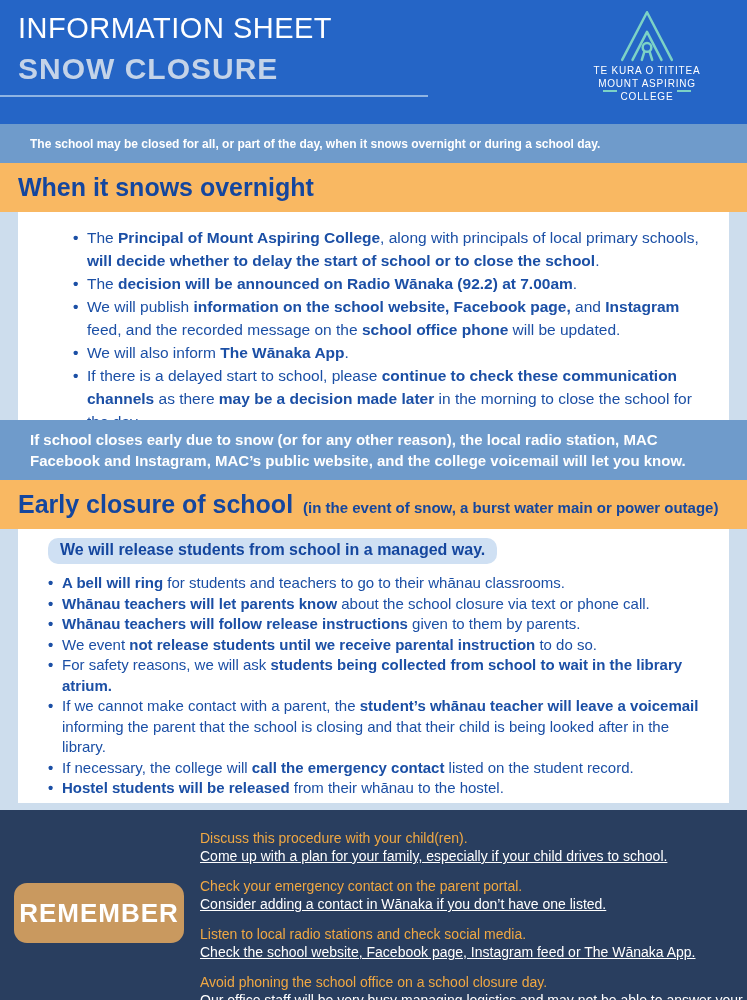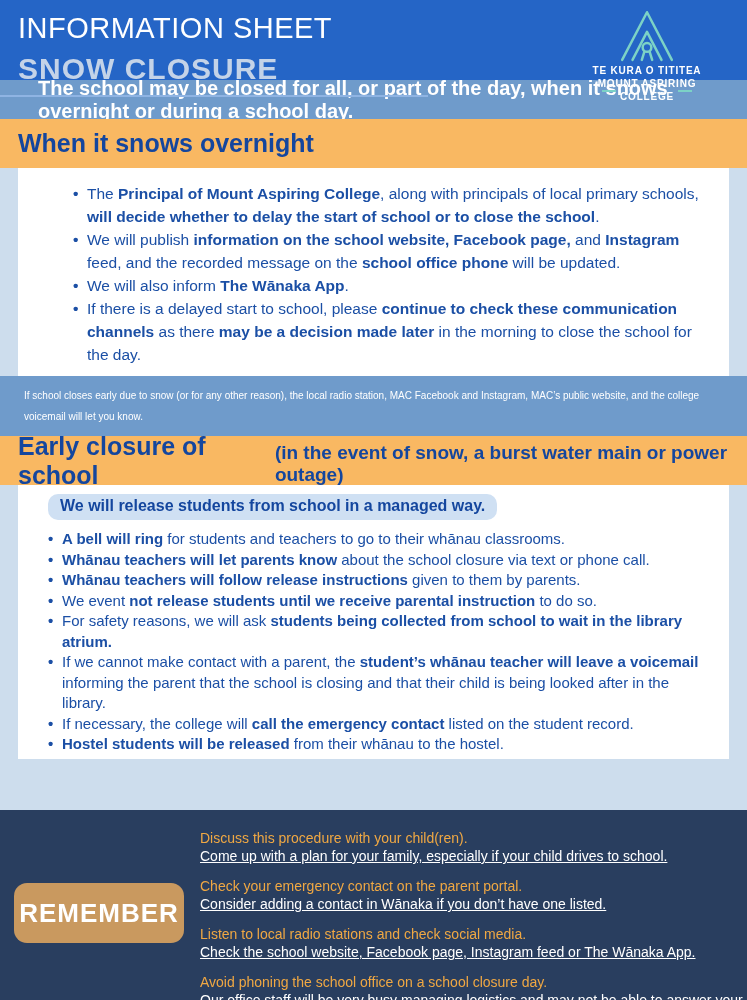--- a/index.html
+++ b/index.html
@@ -11,38 +11,38 @@
   }
   html,body{margin:0;padding:0;}
   body{
     width:747px;height:1000px;overflow:hidden;
     font-family:"Liberation Sans","DejaVu Sans",sans-serif;
     background:var(--side-blue);
   }
   .page{width:747px;height:1000px;display:flex;flex-direction:column;background:var(--side-blue);}
 
   
-  .header{position:relative;height:80px;background:var(--header-blue);flex:0 0 auto;}
+  .header{position:relative;height:124px;background:var(--header-blue);flex:0 0 auto;}
   .eyebrow{position:absolute;left:18px;top:12px;color:var(--white);font-size:29px;font-weight:500;letter-spacing:.5px;}
   .title{position:absolute;left:18px;top:52px;color:#c4d3e8;font-size:30px;font-weight:700;letter-spacing:1px;text-align:right;}
   .title-underline{position:absolute;left:0;top:95px;width:428px;height:2px;background:var(--underline-blue);}
   .logo{position:absolute;right:20px;top:6px;width:160px;text-align:center;}
   .logo svg{display:block;margin:0 auto;}
-  .logo-line{color:var(--white);font-size:10px;font-weight:700;letter-spacing:.8px;line-height:13px;}
+  .logo-line{color:var(--white);font-size:10px;font-weight:400;letter-spacing:.8px;line-height:13px;}
   .logo-line3{display:flex;justify-content:center;gap:4px;}
   .logo-dash{display:inline-block;width:14px;height:2px;background:var(--logo-teal);}
 
   
   .intro-bar{height:39px;background:var(--intro-blue);flex:0 0 auto;display:flex;align-items:center;}
-  .intro-bar span{padding:0 38px;color:var(--white);font-weight:700;font-size:20px;}
+  .intro-bar span{padding:0 30px;color:var(--white);font-weight:700;font-size:12px;}
   .orange-bar{height:49px;background:var(--orange);flex:0 0 auto;display:flex;align-items:center;}
   .orange-bar .big{color:var(--heading-blue);font-size:25px;font-weight:800;padding-left:18px;}
-  .orange-bar .note{color:var(--heading-blue);font-size:19px;font-weight:600;margin-left:10px;padding-top:6px;}
+  .orange-bar .note{color:var(--heading-blue);font-size:15px;font-weight:600;margin-left:10px;padding-top:6px;}
   .notice-bar{height:60px;background:var(--intro-blue);flex:0 0 auto;display:flex;align-items:center;}
-  .notice-bar span{padding:0 24px;color:var(--white);font-weight:400;font-size:10px;line-height:21px;}
+  .notice-bar span{padding:0 30px;color:var(--white);font-weight:700;font-size:15px;line-height:21px;}
 
   
   .panel-wrap{padding:0 18px;flex:0 0 auto;}
   .panel{background:var(--panel-white);height:100%;box-sizing:border-box;overflow:hidden;}
   .panel-wrap.first{height:208px;}
   .panel-wrap.second{height:274px;}
   ul.bullets{margin:0;padding:0;list-style:none;color:var(--text-blue);}
   ul.bullets li{position:relative;padding-left:14px;}
   ul.bullets li::before{content:"\2022";position:absolute;left:0;font-weight:700;}
   .panel.first{padding:14px 26px 0 55px;}
@@ -97,20 +97,21 @@
   </div>
 
   <div class="orange-bar">
     <span class="big">When it snows overnight</span>
   </div>
 
   <div class="panel-wrap first">
     <div class="panel first">
       <ul class="bullets">
           <li><span>The </span><b>Principal of Mount Aspiring College</b><span>, along with principals of local primary schools, </span><b>will decide whether to delay the start of school or to close the school</b><span>.</span></li>
+          <li><span>The </span><b>decision will be announced on Radio Wānaka (92.2) at 7.00am</b><span>.</span></li>
           <li><span>We will publish </span><b>information on the school website, Facebook page,</b><span> and </span><b>Instagram</b><span> feed, and the recorded message on the </span><b>school office phone</b><span> will be updated.</span></li>
           <li><span>We will also inform </span><b>The Wānaka App</b><span>.</span></li>
           <li><span>If there is a delayed start to school, please </span><b>continue to check these communication channels</b><span> as there </span><b>may be a decision made later</b><span> in the morning to close the school for the day.</span></li>
         </ul>
     </div>
   </div>
 
   <div class="notice-bar">
     <span>If school closes early due to snow (or for any other reason), the local radio station, MAC Facebook and Instagram, MAC’s public website, and the college voicemail will let you know.</span>
   </div>

